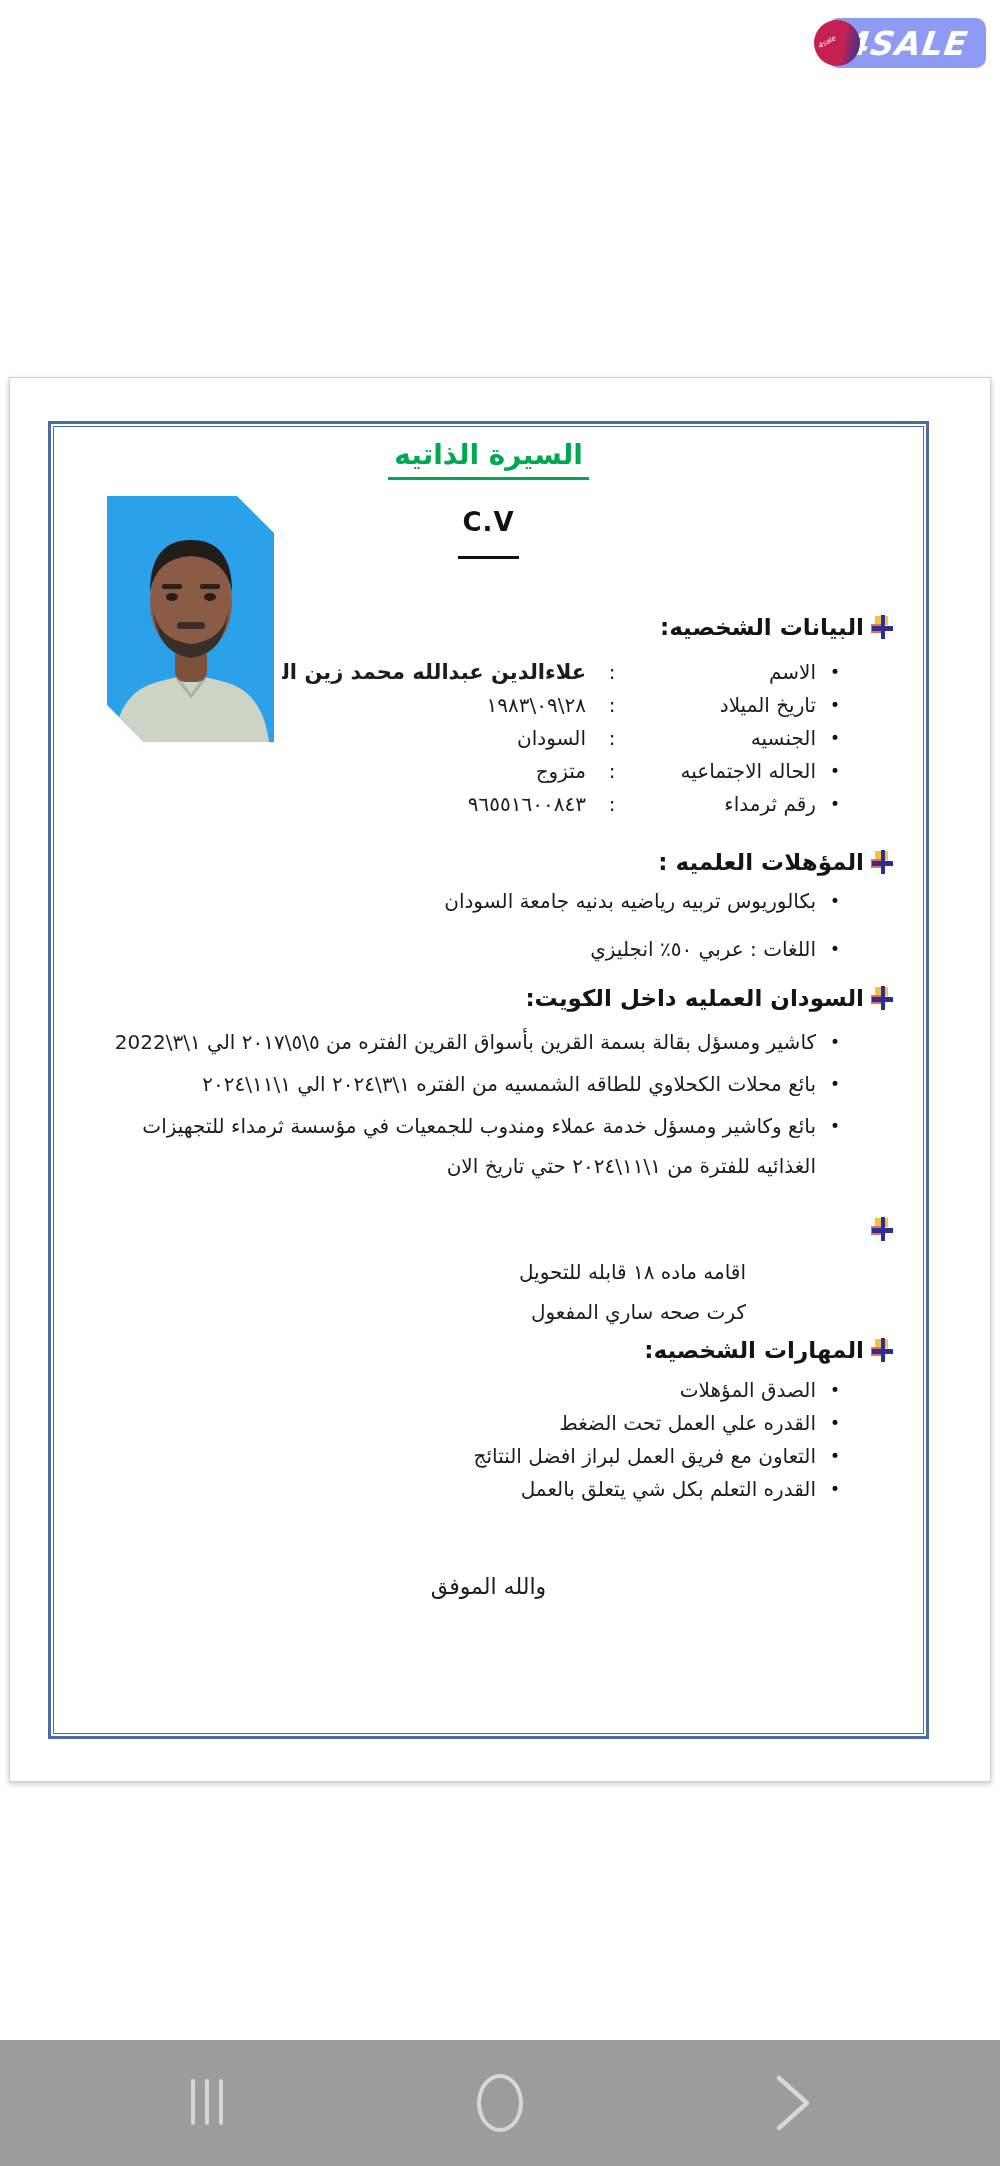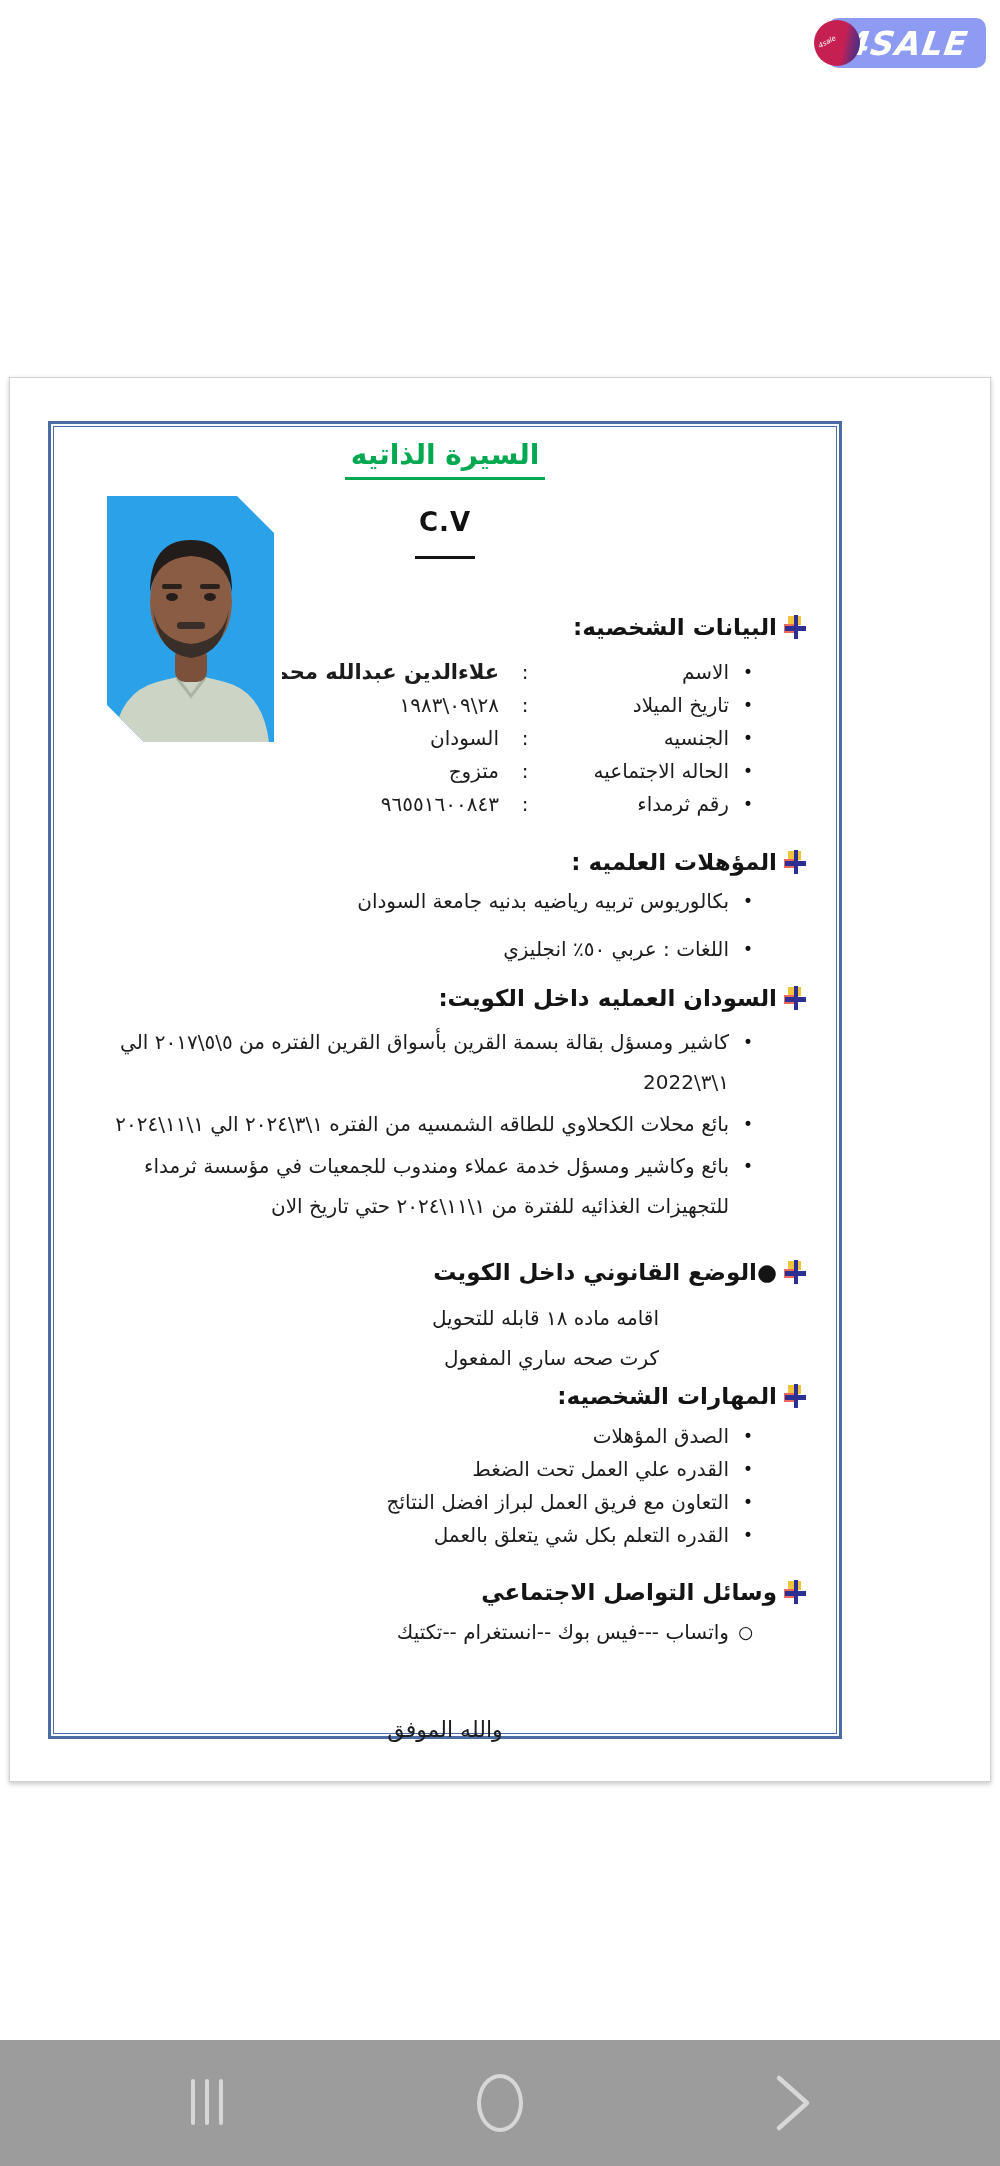--- a/index.html
+++ b/index.html
@@ -11,21 +11,21 @@
   .wm-pill { position:absolute; right:0; top:2px; width:158px; height:50px; background:#8e9bf2; border-radius:10px;
              display:flex; align-items:center; justify-content:center; }
   .wm-text { color:#ffffff; font-weight:bold; font-style:italic; font-size:33px; letter-spacing:1px; transform:skewX(-8deg); }
   .wm-circle { position:absolute; left:0; top:4px; width:46px; height:46px; border-radius:50%;
                background:linear-gradient(100deg,#c62053 62%,#7c2a72 78%,#33308f 100%); overflow:hidden; }
   .wm-circle span { position:absolute; left:4px; top:18px; color:#fff; font-size:7px; font-style:italic; transform:rotate(-28deg); }
 
   
   .page { position:absolute; left:9px; top:377px; width:982px; height:1405px; background:#ffffff;
           border:1px solid #d2d2d2; box-shadow:0 2px 5px rgba(0,0,0,0.22); }
-  .borderbox { position:absolute; left:38px; top:43px; width:794px; height:1318px; border:3px solid #4a6da8; }
+  .borderbox { position:absolute; left:38px; top:43px; width:881px; height:1318px; border:3px solid #4a6da8; }
   .borderbox-inner { position:absolute; inset:2px; border:1px solid #4a6da8; pointer-events:none; }
   .content { position:absolute; inset:0; direction:rtl; padding:14px 30px 0 30px; }
 
   .cv-title { display:table; margin:0 auto; font-size:28px; font-weight:bold; color:#00a94f;
               border-bottom:3px solid #00a94f; padding:0 6px 5px 6px; line-height:34px; }
   .cv-sub { display:table; margin:26px auto 0 auto; font-size:26px; font-weight:bold; color:#111;
             border-bottom:3px solid #111; padding:0 4px 18px 4px; line-height:32px; letter-spacing:1px;
             font-family:"DejaVu Sans", sans-serif; direction:ltr; }
 
   
@@ -216,21 +216,20 @@
         <div class="sec legal">
           <div class="sec-head">
             <span class="plus-icon">
               <svg viewBox="0 0 26 26" xmlns="http://www.w3.org/2000/svg">
                 <rect x="5" y="2" width="13" height="9" fill="#f0c53d"></rect>
                 <rect x="1" y="10" width="11" height="9" fill="#ed6a5e"></rect>
                 <rect x="11" y="1" width="4" height="24" fill="#2d2f92"></rect>
                 <rect x="2" y="12" width="21" height="5" fill="#2d2f92"></rect>
               </svg>
             </span>
-            <span class="txt">●الوضع القانوني داخل الكويت</span>
           </div>
           <div class="legal-items">
             <div class="noblt">اقامه ماده ١٨ قابله للتحويل</div>
             <div class="noblt">كرت صحه ساري المفعول</div>
           </div>
         </div>
 
         <div class="sec skills">
           <div class="sec-head">
             <span class="plus-icon">
@@ -256,39 +255,20 @@
               <span class="dot">•</span>
               <span class="li-text">التعاون مع فريق العمل لبراز افضل النتائج</span>
             </div>
             <div class="li">
               <span class="dot">•</span>
               <span class="li-text">القدره التعلم بكل شي يتعلق بالعمل</span>
             </div>
           </div>
         </div>
 
-        <div class="sec social">
-          <div class="sec-head">
-            <span class="plus-icon">
-              <svg viewBox="0 0 26 26" xmlns="http://www.w3.org/2000/svg">
-                <rect x="5" y="2" width="13" height="9" fill="#f0c53d"></rect>
-                <rect x="1" y="10" width="11" height="9" fill="#ed6a5e"></rect>
-                <rect x="11" y="1" width="4" height="24" fill="#2d2f92"></rect>
-                <rect x="2" y="12" width="21" height="5" fill="#2d2f92"></rect>
-              </svg>
-            </span>
-            <span class="txt">وسائل التواصل الاجتماعي</span>
-          </div>
-          <div class="items">
-            <div class="li">
-              <span class="dot">○</span>
-              <span class="li-text">واتساب ---فيس بوك --انستغرام --تكتيك</span>
-            </div>
-          </div>
-        </div>
 
         <div class="closing">والله الموفق</div>
 
       </div>
     </div>
   </div>
 
   <div class="navbar">
     <button class="nav-btn">
       <span class="bars"><i></i><i></i><i></i></span>

